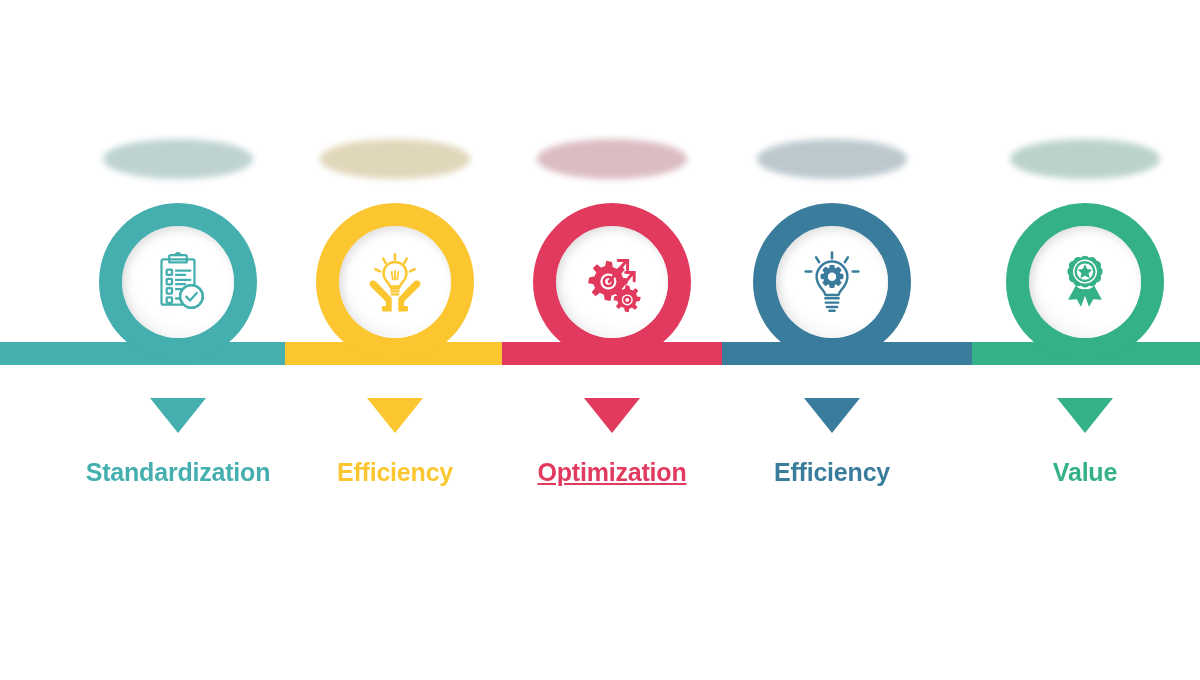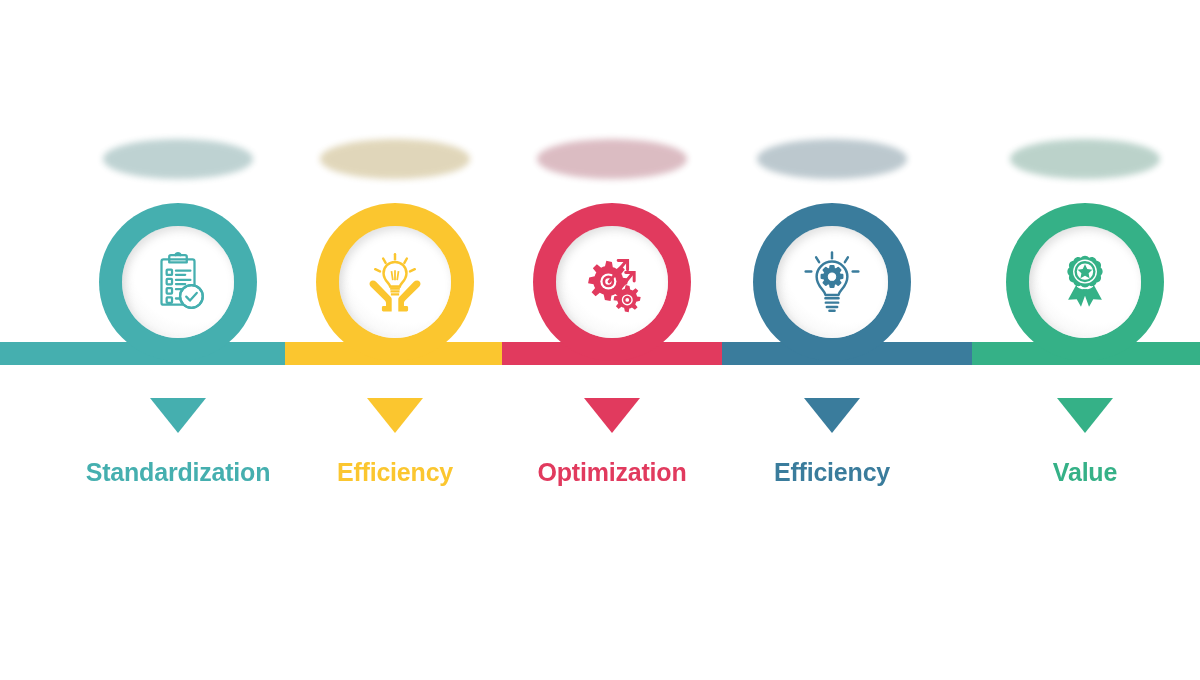--- a/index.html
+++ b/index.html
@@ -178,21 +178,21 @@
                 <path d="M29.2 31.8L45 12.6"></path>
                 <path d="M38 11.1h9.1v9.1"></path>
                 <path d="M38.5 40.2L51.6 24"></path>
                 <path d="M45.3 22.8h8.2v8.2"></path>
               </g>
             </svg>
           </div>
         </div>
       </div>
       <div class="tri" style="left: 584px; border-top: 35px solid rgb(225, 58, 94);"></div>
-      <div class="label" style="color: rgb(225, 58, 94); left: 412px; width: 400px;">Optimization</div>
+      <div class="label" style="color: rgb(225, 58, 94); left: 412px; width: 400px; text-decoration: underline;">Optimization</div>
       <div class="node-shadow" style="left: 757px; background: rgb(36, 77, 97);"></div>
       <div class="node" style="left: 753px;">
         <div class="ring" style="background: rgb(58, 124, 156);">
           <div class="ring-inner">
             <svg class="icon-svg" viewBox="0 0 64 64" fill="none" stroke="#3A7C9C" stroke-width="2.4" stroke-linecap="round" stroke-linejoin="round">
               <path d="M32 3.5v5.4"></path>
               <path d="M16.6 8.1l2.9 4.6"></path>
               <path d="M47.4 8.1l-2.9 4.6"></path>
               <path d="M6.5 21.8h5.4"></path>
               <path d="M57.5 21.8h-5.4"></path>

